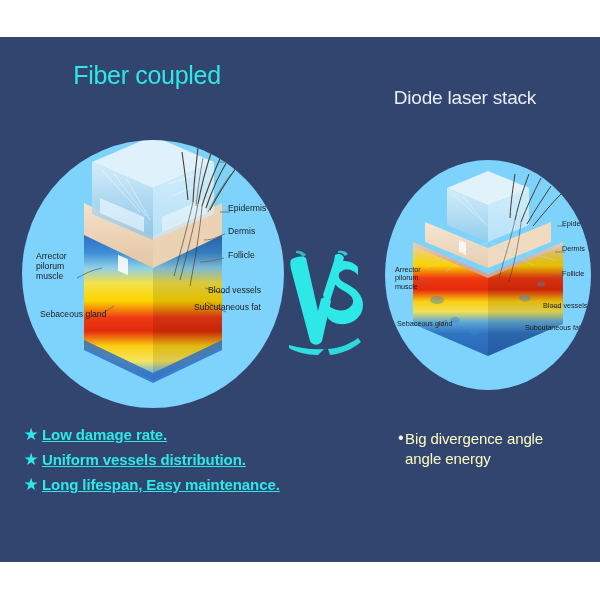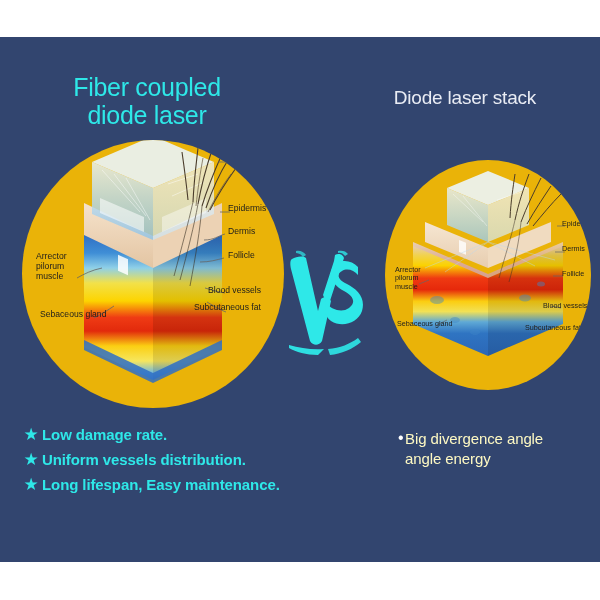--- a/index.html
+++ b/index.html
@@ -7,67 +7,66 @@
 
   #stage{position:relative;width:600px;height:600px;background:#ffffff;}
 
   #panel{
     position:absolute;left:0;top:37px;width:600px;height:525px;
     background:#32456f;overflow:hidden;
   }
 
   
   .title-left{
-    position:absolute;left:22px;top:36px;width:250px;
+    position:absolute;left:22px;top:24px;width:250px;
     text-align:center;color:#2ee8e8;font-size:25px;line-height:1.12;
     font-family:"Liberation Sans",sans-serif;letter-spacing:-0.3px;
   }
   .title-right{
     position:absolute;left:340px;top:50px;width:250px;
     text-align:center;color:#e9ecf4;font-size:19px;line-height:1.12;
     letter-spacing:-0.2px;
   }
 
   
-  .circle{position:absolute;border-radius:50%;background:#eab308;overflow:hidden;}
+  .circle{position:absolute;border-radius:50%;background:#7dd3fc;overflow:hidden;}
   #circle-left{left:22px;top:103px;width:262px;height:268px;}
   #circle-right{left:385px;top:123px;width:206px;height:230px;}
 
   
   .diagram{position:absolute;inset:0;}
   .lbl{
     position:absolute;color:#1d1d1d;font-size:8.5px;
     font-family:"Liberation Sans",sans-serif;white-space:nowrap;line-height:1.15;
   }
   #circle-left .lbl{font-size:8.6px;}
   #circle-right .lbl{font-size:7.2px;}
 
   
   #vs{position:absolute;left:288px;top:212px;width:76px;height:112px;}
 
   
   .bullets-left{position:absolute;left:20px;top:388px;}
   .b-row{display:flex;align-items:flex-start;margin-bottom:6px;}
   .star{color:#2ee8e8;font-size:17px;line-height:19px;width:22px;flex:0 0 22px;text-align:center;}
-  .b-text{color:#2ee8e8;font-size:15px;line-height:19px;font-weight:bold;letter-spacing:-0.1px;}
+  .b-text{color:#2ee8e8;font-size:15px;line-height:19px;font-weight:bold;letter-spacing:-0.1px;text-decoration:underline;}
 
   .bullets-right{position:absolute;left:398px;top:392px;width:200px;}
   .r-row{display:flex;align-items:flex-start;}
   .dot{color:#ffffff;font-size:16px;line-height:18px;width:7px;flex:0 0 7px;}
   .r-text{color:#fef9c3;font-size:15px;line-height:20px;letter-spacing:-0.1px;}
 </style>
 </head>
 <body>
 
 <div id="stage">
   <div id="panel">
 
     <div class="title-left">
       <div>Fiber coupled</div>
-      <div>diode laser</div>
     </div>
 
     <div class="title-right">Diode laser stack</div>
 
     <div class="circle" id="circle-left">
       <div class="diagram">
 
         <svg width="262" height="268" viewBox="0 0 262 268">
           <defs>
             <linearGradient id="glassL" x1="0" y1="0" x2="0" y2="1">

